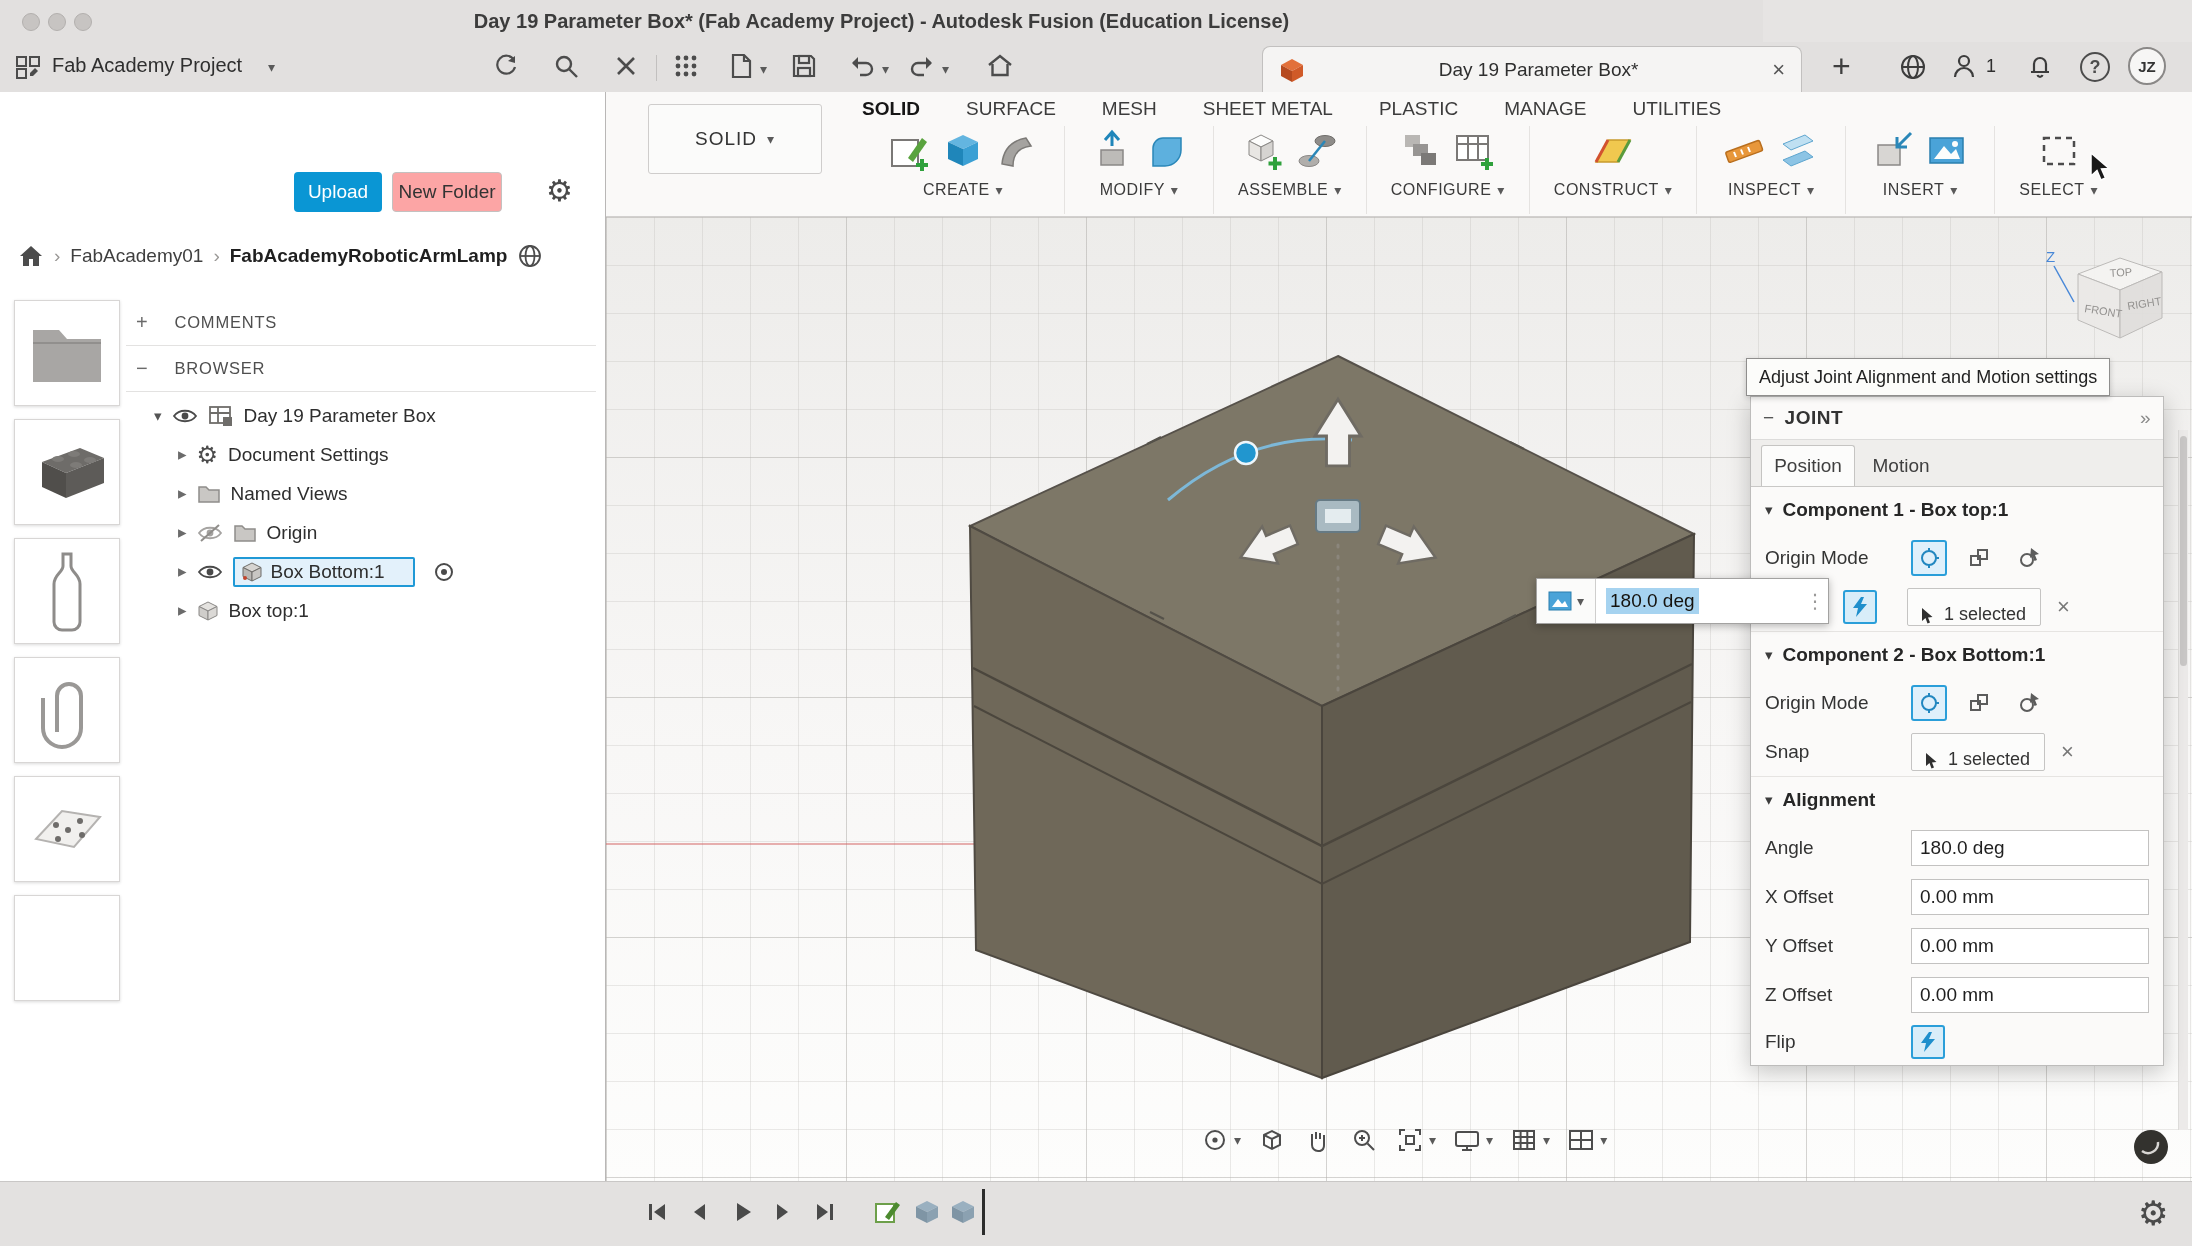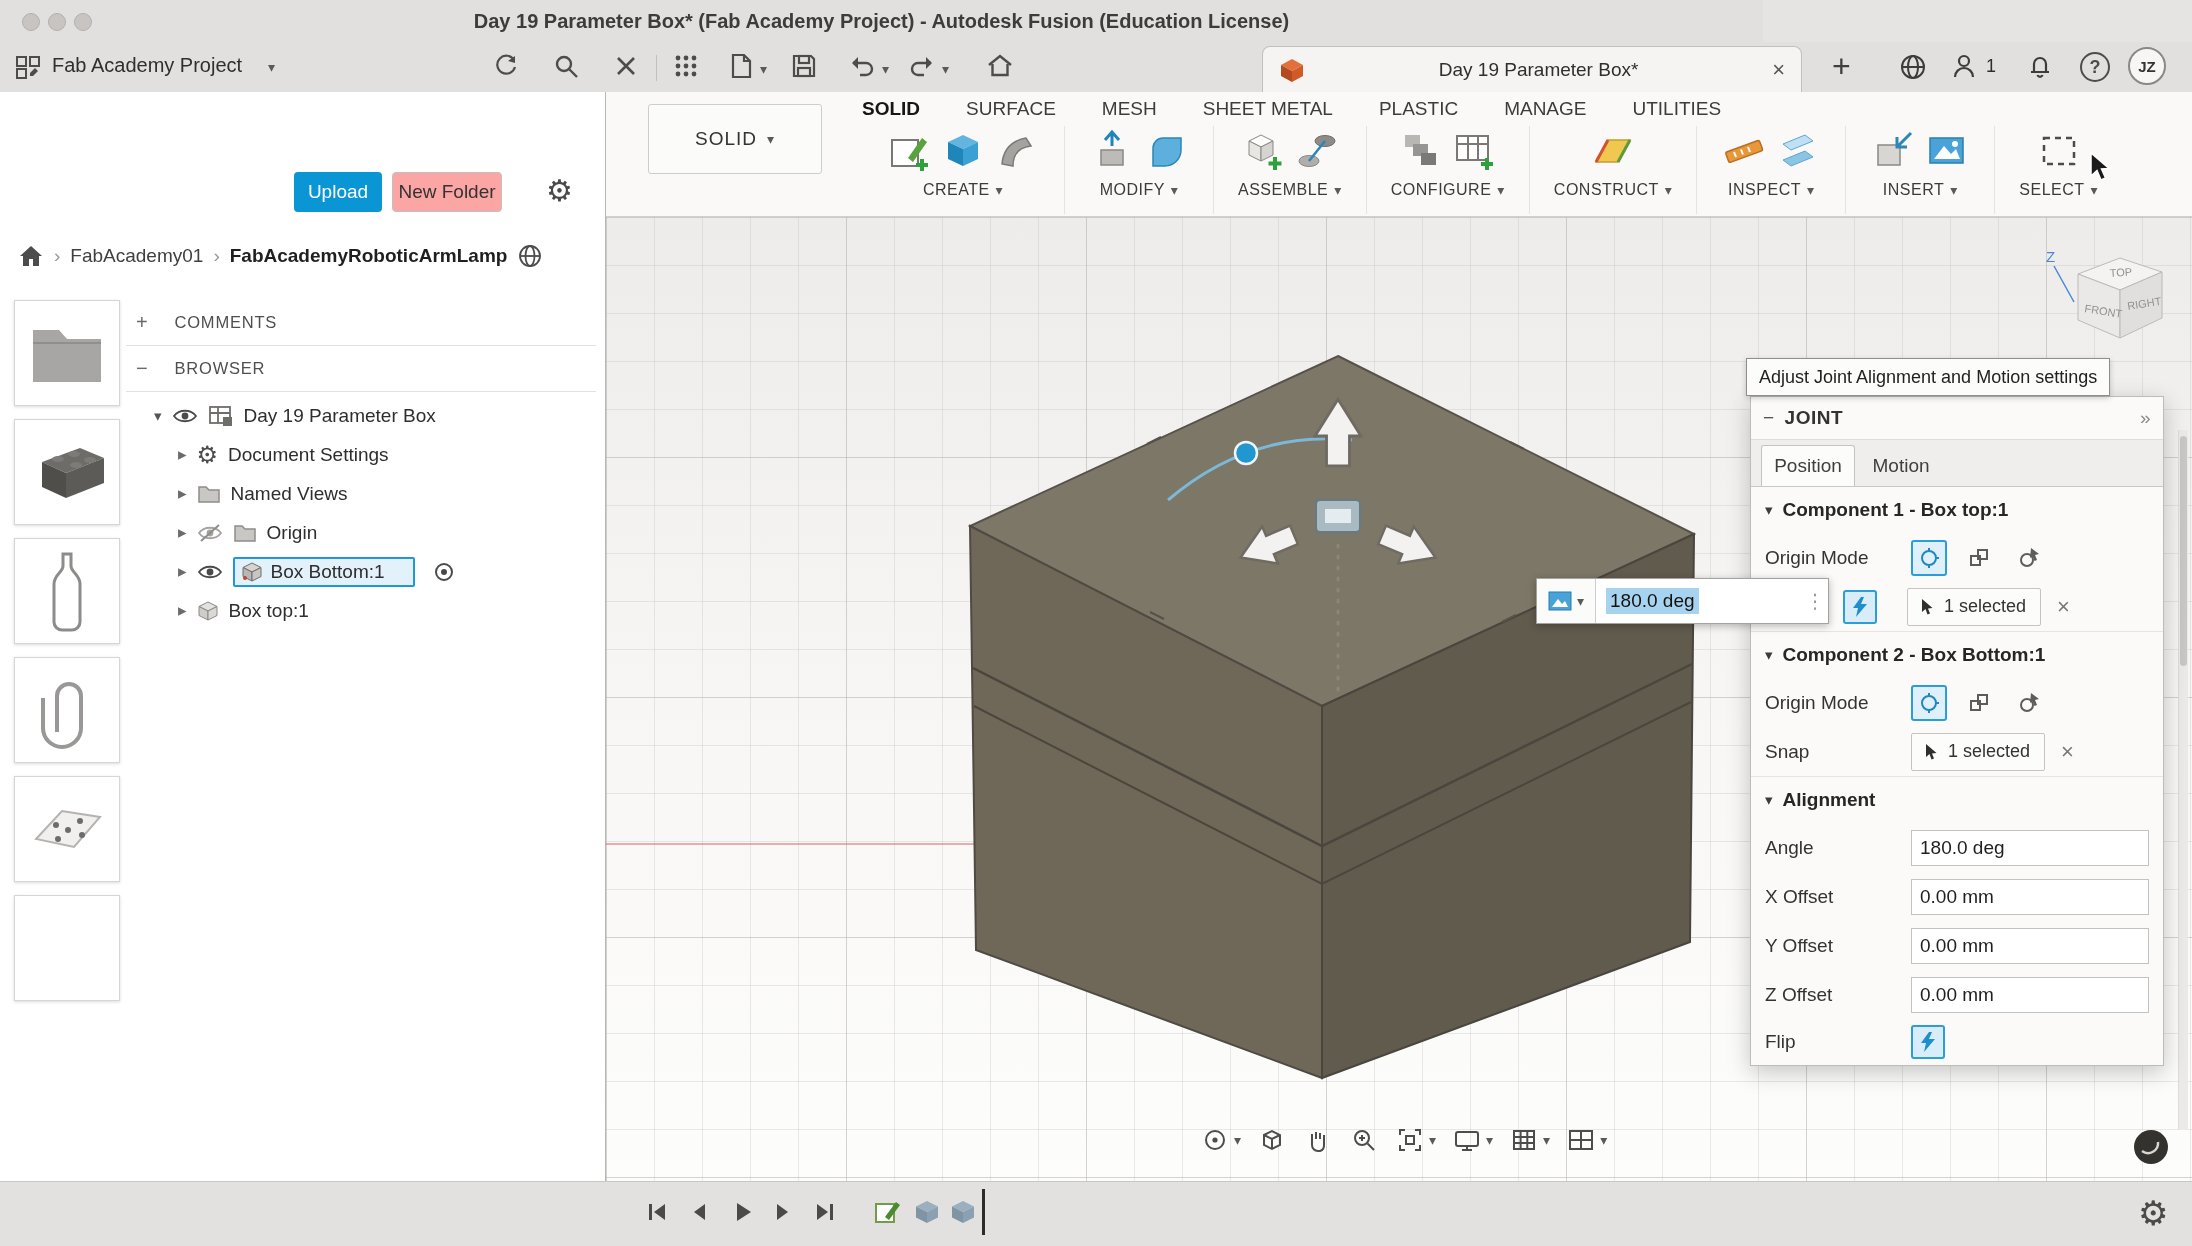--- a/index.html
+++ b/index.html
@@ -60,21 +60,21 @@
   .dhead{height:42px;display:flex;align-items:center;padding:0 12px;border-bottom:1px solid #dddcdb;font-size:19px;font-weight:bold;color:#333;letter-spacing:.5px;}
   .dtabrow{height:46px;background:#efeeec;border-bottom:1px solid #c9c8c6;display:flex;align-items:flex-end;padding-left:10px;}
   .dtab{height:40px;width:92px;display:flex;align-items:center;justify-content:center;font-size:19px;color:#3f3f3f;}
   .dtab.active{background:#fcfcfb;border:1px solid #c5c4c2;border-bottom:none;border-radius:3px 3px 0 0;}
   .dsec{height:46px;display:flex;align-items:center;gap:10px;padding:0 14px;font-size:19px;font-weight:bold;color:#262626;border-top:1px solid #e6e4e2;}
   .drow{height:49px;display:flex;align-items:center;padding:0 14px;box-sizing:border-box;position:relative;font-size:19px;color:#333;}
   .dlabel{width:146px;flex:none;}
   .obtn{width:36px;height:36px;border-radius:3px;display:flex;align-items:center;justify-content:center;box-sizing:border-box;}
   .obtn.sel{border:2px solid #2a9ed9;background:#dff0fb;}
   .flip-btn{width:34px;height:34px;border:2px solid #2a9ed9;background:#d8edf9;border-radius:3px;display:flex;align-items:center;justify-content:center;box-sizing:border-box;}
-  .sel-btn{height:38px;display:flex;align-items:center;gap:8px;padding:0 12px;border:1px solid #c5c4c3;background:#fcfcfb;border-radius:2px;font-size:18px;color:#333;box-sizing:border-box;}
+  .sel-btn{height:38px;display:flex;align-items:flex-end;gap:8px;padding:0 12px;border:1px solid #c5c4c3;background:#fcfcfb;border-radius:2px;font-size:18px;color:#333;box-sizing:border-box;}
   .xclose{font-size:22px;color:#777;margin-left:16px;}
   .dfield{width:244px;height:36px;background:#fff;border:1px solid #c3c2c1;box-sizing:border-box;display:flex;align-items:center;padding:0 8px;font-size:19px;color:#1f1f1f;}
   .dfoot{height:58px;border-top:1px solid #d8d7d6;display:flex;align-items:center;padding:0 12px;gap:12px;}
   .dbtn{height:40px;border:1px solid #c2c0bf;background:linear-gradient(#fbfaf9,#efeeec);border-radius:3px;font-size:19px;color:#333;display:flex;align-items:center;justify-content:center;}
   .scrolltrack{position:absolute;left:2178px;top:430px;width:9px;height:700px;background:#eceae9;border-left:1px solid #dddcda;z-index:30;}
   .scrollthumb{position:absolute;left:1px;top:6px;width:7px;height:230px;background:#c9c7c6;border-radius:4px;}
   
   .navbar{position:absolute;left:1200px;top:1118px;height:44px;display:flex;align-items:center;gap:16px;z-index:10;}
   .navitem{display:flex;align-items:center;gap:4px;}
   .bottombar{position:absolute;left:0;top:1181px;width:2192px;height:65px;background:#e3e1e0;border-top:1px solid #c9c7c6;box-sizing:border-box;}

